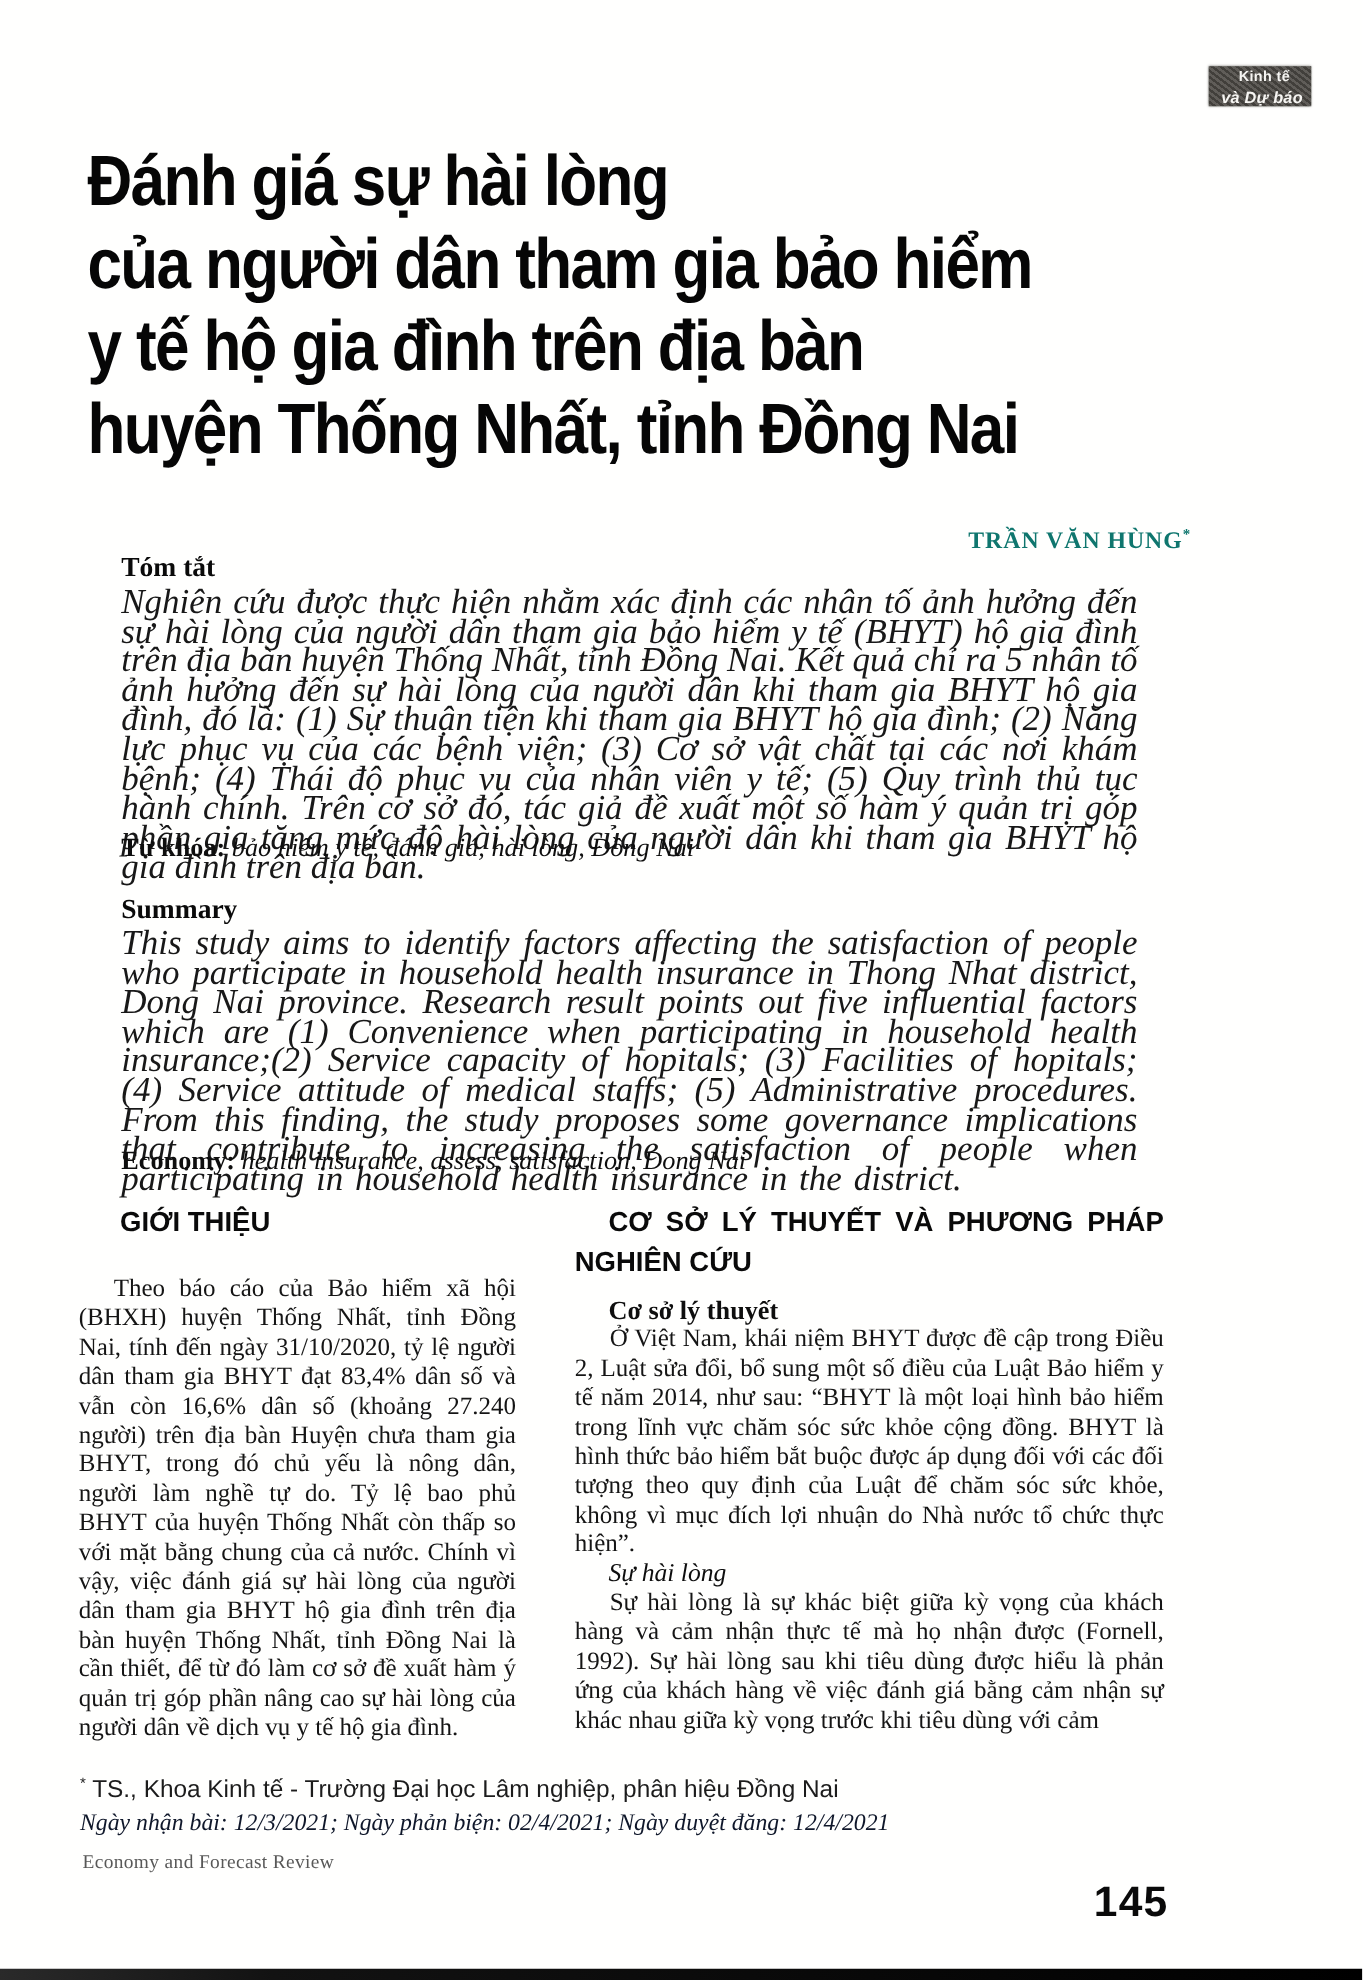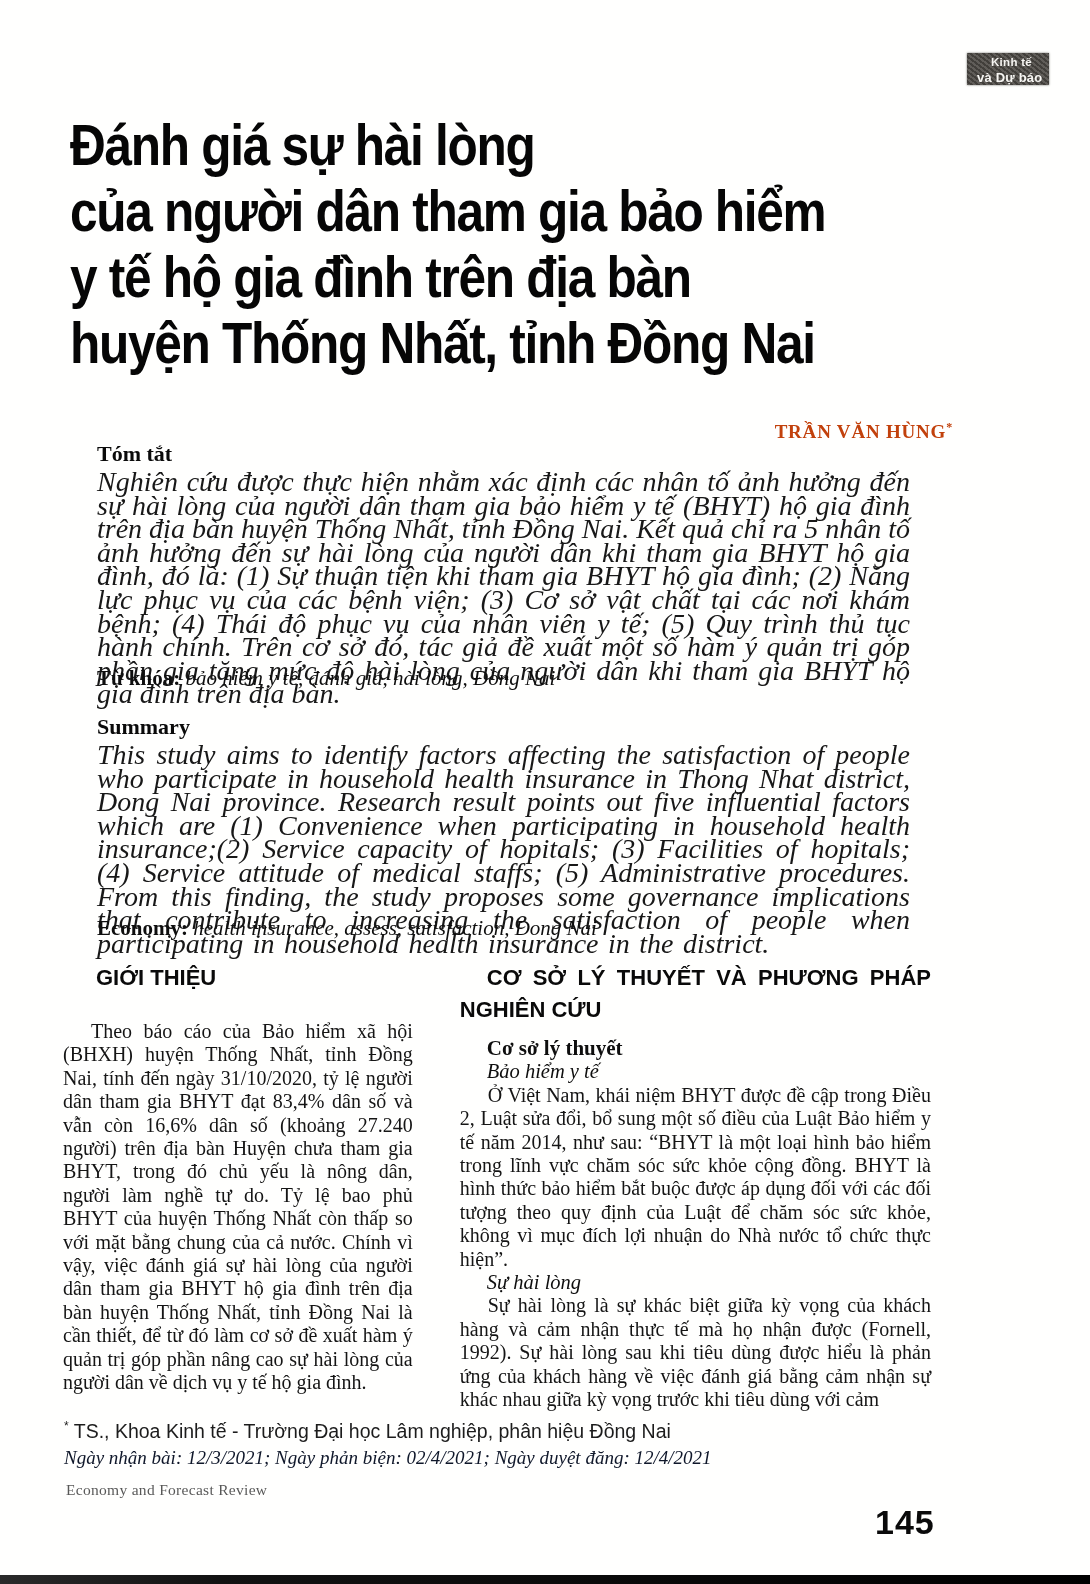--- a/index.html
+++ b/index.html
@@ -22,21 +22,21 @@
     background:
       repeating-linear-gradient(37deg, rgba(255,255,255,0.10) 0 2px, rgba(0,0,0,0.16) 2px 4px),
       #4e4b46;
     color: #f6f5f2;
     font-family: "Liberation Sans", sans-serif;
     font-weight: bold;
     line-height: 1;
     box-shadow: 0 0 2px rgba(60,58,54,0.7);
   }
   .logo-line1 { display: block; font-size: 11.5px; padding: 4px 0 0 24px; letter-spacing: 0.3px; }
-  .logo-line2 { display: block; font-size: 13px; padding: 2px 0 0 10px; letter-spacing: 0.2px; }
+  .logo-line2 { display: block; font-size: 13px; padding: 2px 0 0 10px; letter-spacing: 0.2px; font-style: italic; }
 
   
   .title {
     position: absolute;
     left: 70px; top: 112px;
     width: 960px;
     transform: scaleX(0.87);
     transform-origin: top left;
     font-family: "Liberation Sans", sans-serif;
     font-weight: 700;
@@ -48,21 +48,21 @@
   .title span { display: block; white-space: nowrap; }
 
   
   .author-line {
     position: absolute;
     left: 100px; top: 420px; width: 853px;
     text-align: right;
     font-weight: bold;
     font-size: 19px;
     letter-spacing: 0.8px;
-    color: #c2410c;
+    color: #0f766e;
   }
   .author-line sup { font-size: 12px; vertical-align: super; }
 
   
   .abstract-vi { position: absolute; left: 97px; top: 441px; width: 813px; }
   .abstract-en { position: absolute; left: 97px; top: 714px; width: 813px; }
   .block-heading { font-size: 22px; font-weight: bold; color: #0a0a0a; margin-bottom: 3px; }
   .abstract-body {
     font-style: italic;
     font-size: 28px;
@@ -189,21 +189,20 @@
   </div>
 
   <div class="columns">
     <div class="col-left">
       <h2 class="sec-heading">GIỚI THIỆU</h2>
       <p class="body-para">Theo báo cáo của Bảo hiểm xã hội (BHXH) huyện Thống Nhất, tỉnh Đồng Nai, tính đến ngày 31/10/2020, tỷ lệ người dân tham gia BHYT đạt 83,4% dân số và vẫn còn 16,6% dân số (khoảng 27.240 người) trên địa bàn Huyện chưa tham gia BHYT, trong đó chủ yếu là nông dân, người làm nghề tự do. Tỷ lệ bao phủ BHYT của huyện Thống Nhất còn thấp so với mặt bằng chung của cả nước. Chính vì vậy, việc đánh giá sự hài lòng của người dân tham gia BHYT hộ gia đình trên địa bàn huyện Thống Nhất, tỉnh Đồng Nai là cần thiết, để từ đó làm cơ sở đề xuất hàm ý quản trị góp phần nâng cao sự hài lòng của người dân về dịch vụ y tế hộ gia đình.</p>
     </div>
     <div class="col-right">
       <h2 class="sec-heading">CƠ SỞ LÝ THUYẾT VÀ PHƯƠNG PHÁP NGHIÊN CỨU</h2>
       <p class="sub-bold">Cơ sở lý thuyết</p>
-      <p class="sub-italic">Bảo hiểm y tế</p>
       <p class="body-para">Ở Việt Nam, khái niệm BHYT được đề cập trong Điều 2, Luật sửa đổi, bổ sung một số điều của Luật Bảo hiểm y tế năm 2014, như sau: “BHYT là một loại hình bảo hiểm trong lĩnh vực chăm sóc sức khỏe cộng đồng. BHYT là hình thức bảo hiểm bắt buộc được áp dụng đối với các đối tượng theo quy định của Luật để chăm sóc sức khỏe, không vì mục đích lợi nhuận do Nhà nước tổ chức thực hiện”.</p>
       <p class="sub-italic">Sự hài lòng</p>
       <p class="body-para">Sự hài lòng là sự khác biệt giữa kỳ vọng của khách hàng và cảm nhận thực tế mà họ nhận được (Fornell, 1992). Sự hài lòng sau khi tiêu dùng được hiểu là phản ứng của khách hàng về việc đánh giá bằng cảm nhận sự khác nhau giữa kỳ vọng trước khi tiêu dùng với cảm</p>
     </div>
   </div>
 
   <div class="footnote">
     <div class="fn-affil"><sup>*</sup> <span>TS., Khoa Kinh tế - Trường Đại học Lâm nghiệp, phân hiệu Đồng Nai</span></div>
     <div class="fn-dates">Ngày nhận bài: 12/3/2021; Ngày phản biện: 02/4/2021; Ngày duyệt đăng: 12/4/2021</div>
   </div>

